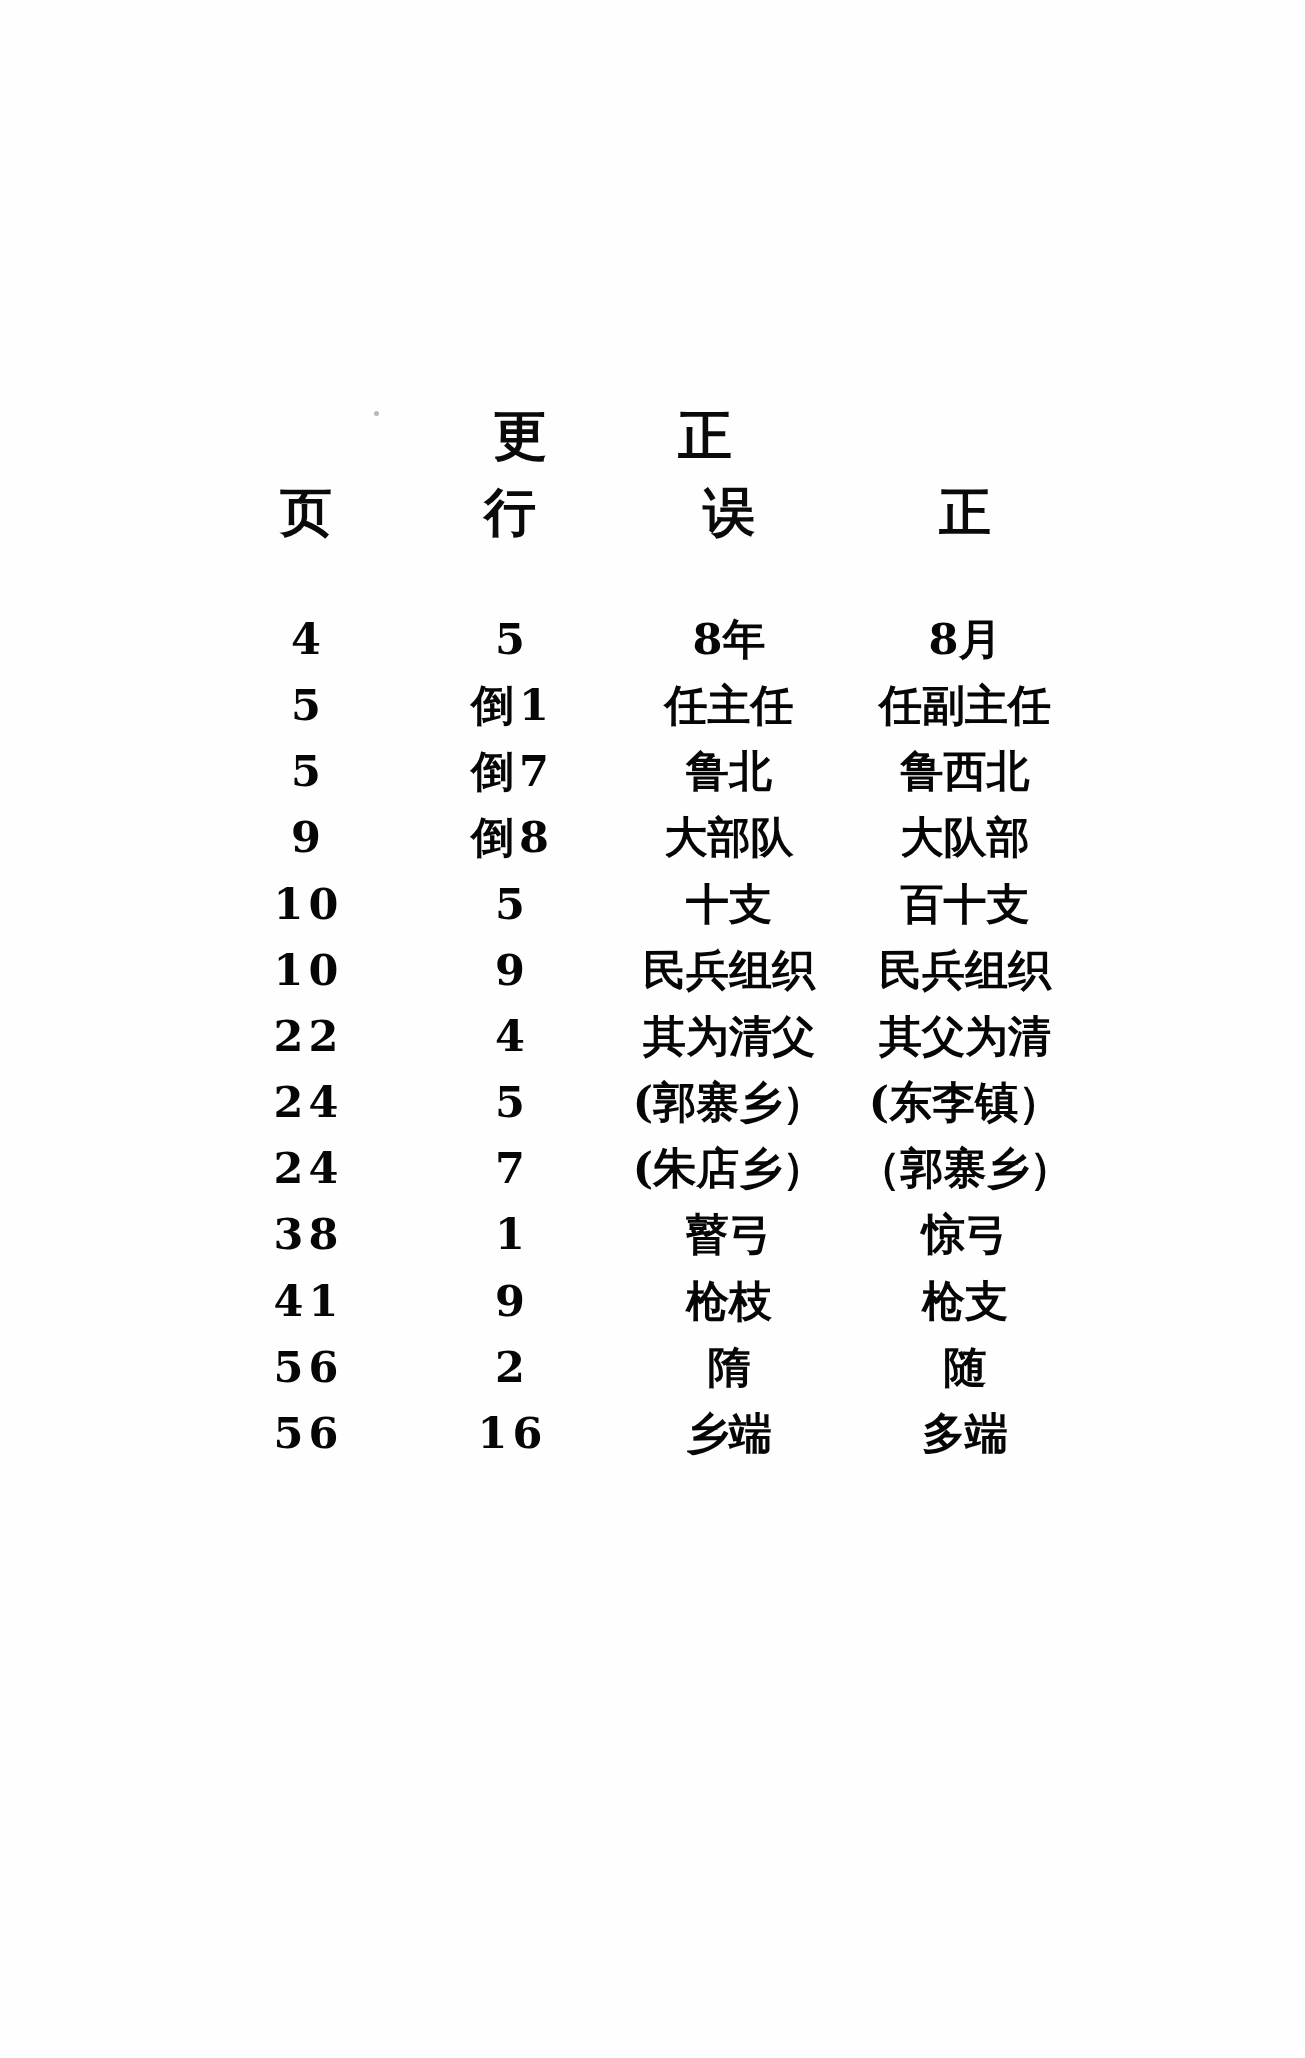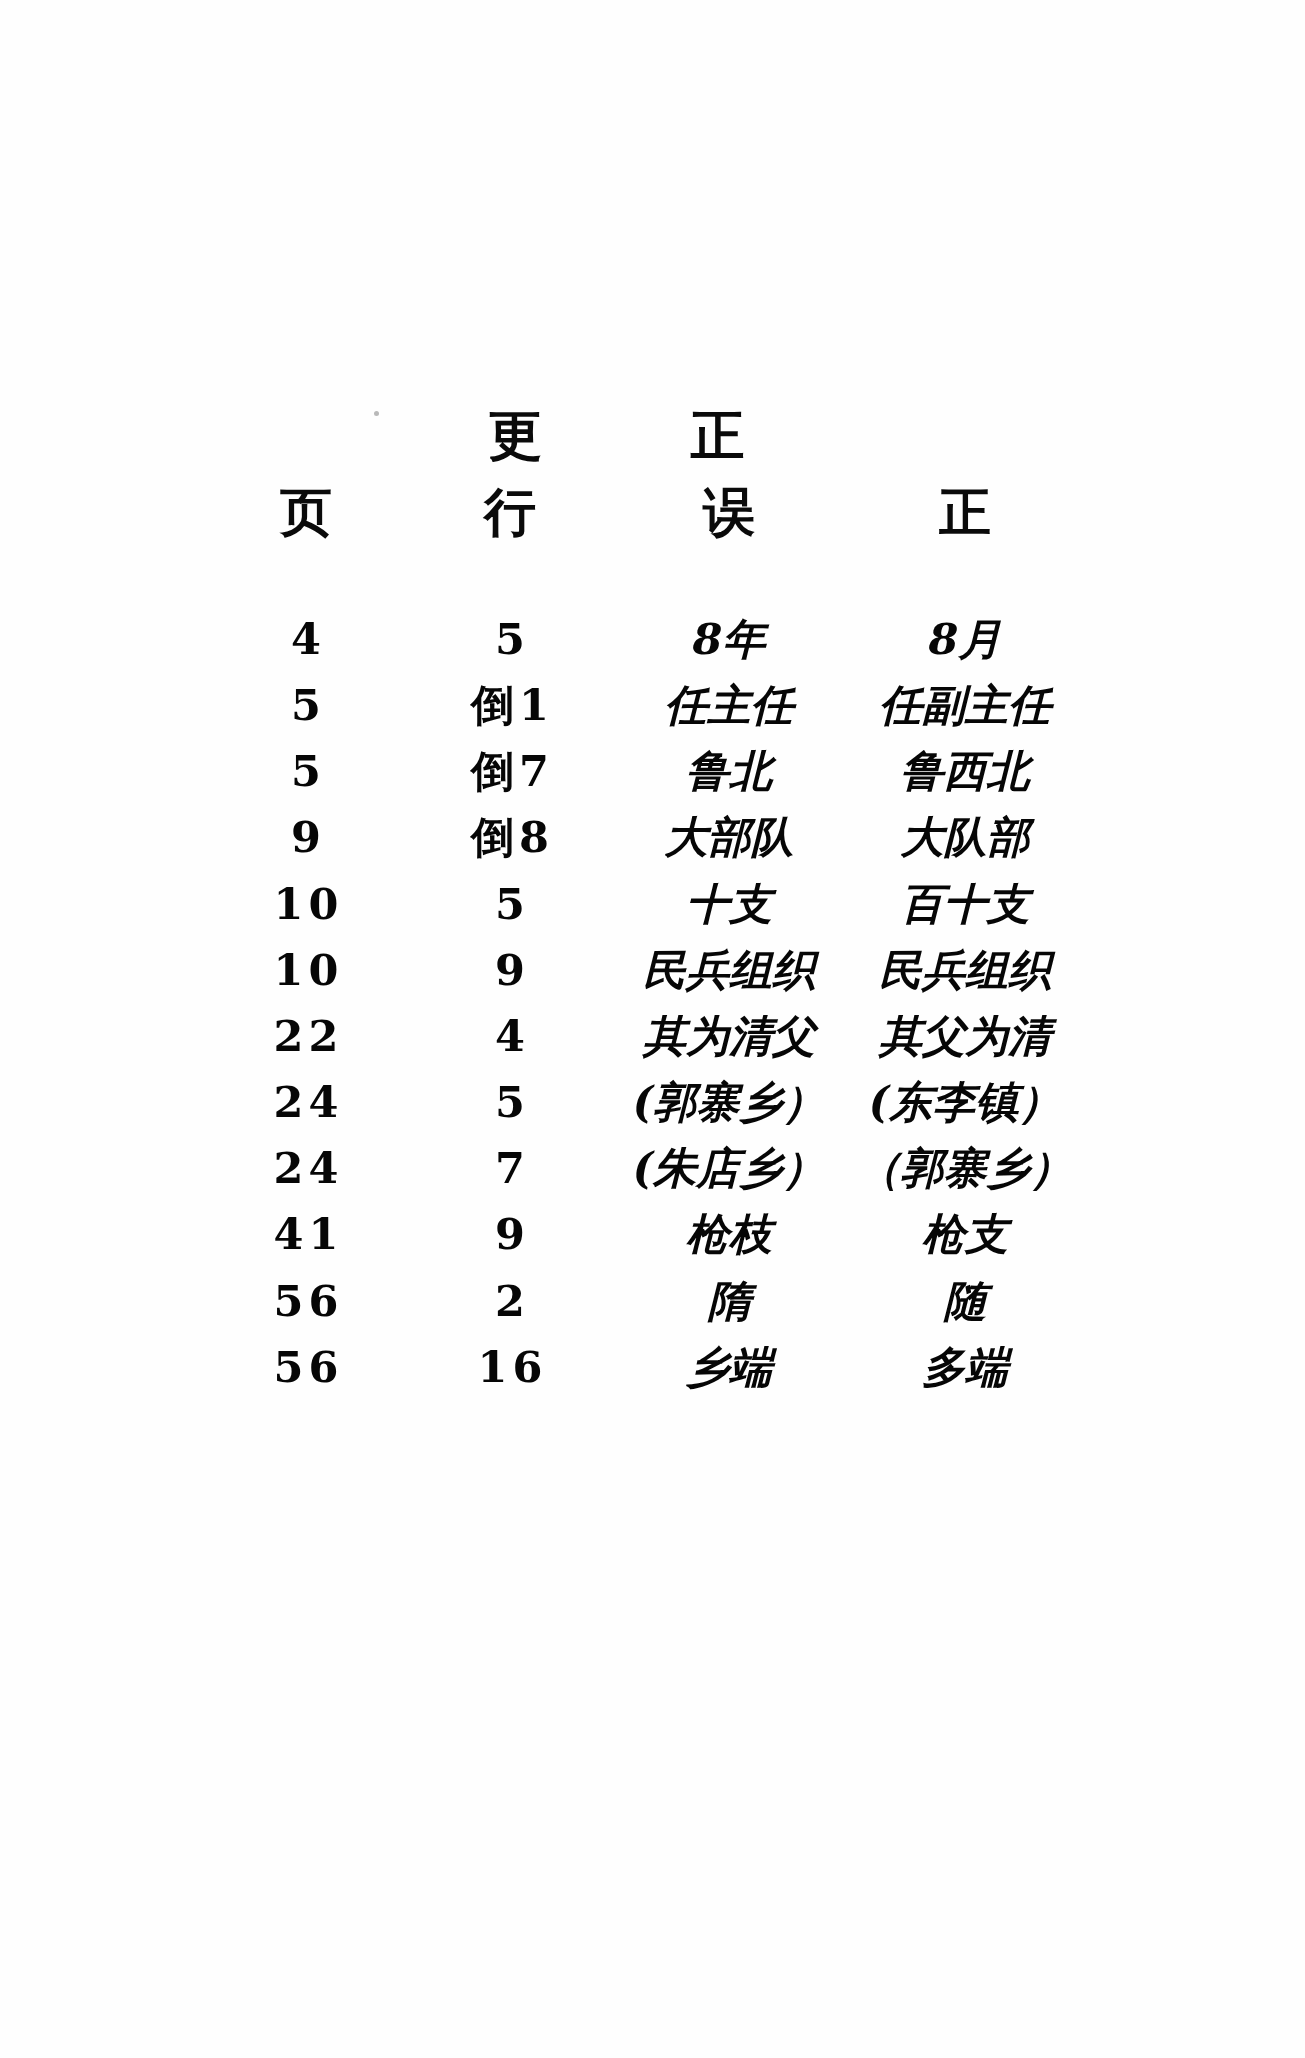--- a/index.html
+++ b/index.html
@@ -39,22 +39,22 @@
     left: 0;
     top: 0;
     width: 1305px;
   }
 
   .title {
     position: absolute;
     left: 430px;
     top: 400px;
     width: 360px;
-    text-align: left;
-    font-family: Liberation Mono, monospace;
+    text-align: right;
+    font-family: Liberation Sans, sans-serif;
     font-weight: 700;
     font-size: 54px;
     letter-spacing: 58px;
     text-indent: 58px;
     color: #111;
     white-space: nowrap;
   }
 
   table.errata-table {
     position: absolute;
@@ -91,21 +91,20 @@
     line-height: 1.12;
   }
 
   td.num {
     letter-spacing: 5px;
     text-indent: 5px;
   }
   td.wrong, td.right {
     font-size: 41px;
     letter-spacing: 0px;
-    font-style: italic;
   }
   td.right { padding-left: 6px; }
 
   
   #errata { filter: contrast(1.06); }
 </style>
 </head>
 <body>
 
 <div id="page">
@@ -178,20 +177,26 @@
           <td class="wrong">(郭寨乡）</td>
           <td class="right">(东李镇）</td>
         </tr>
         <tr>
           <td class="num">24</td>
           <td class="num">7</td>
           <td class="wrong">(朱店乡）</td>
           <td class="right">（郭寨乡）</td>
         </tr>
         <tr>
+          <td class="num">38</td>
+          <td class="num">1</td>
+          <td class="wrong">瞽弓</td>
+          <td class="right">惊弓</td>
+        </tr>
+        <tr>
           <td class="num">41</td>
           <td class="num">9</td>
           <td class="wrong">枪枝</td>
           <td class="right">枪支</td>
         </tr>
         <tr>
           <td class="num">56</td>
           <td class="num">2</td>
           <td class="wrong">隋</td>
           <td class="right">随</td>

